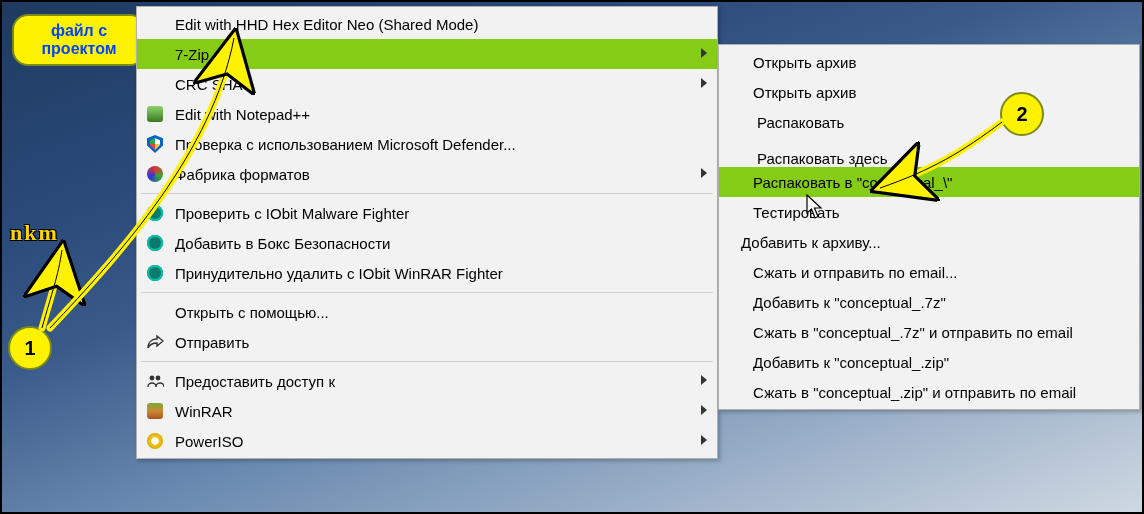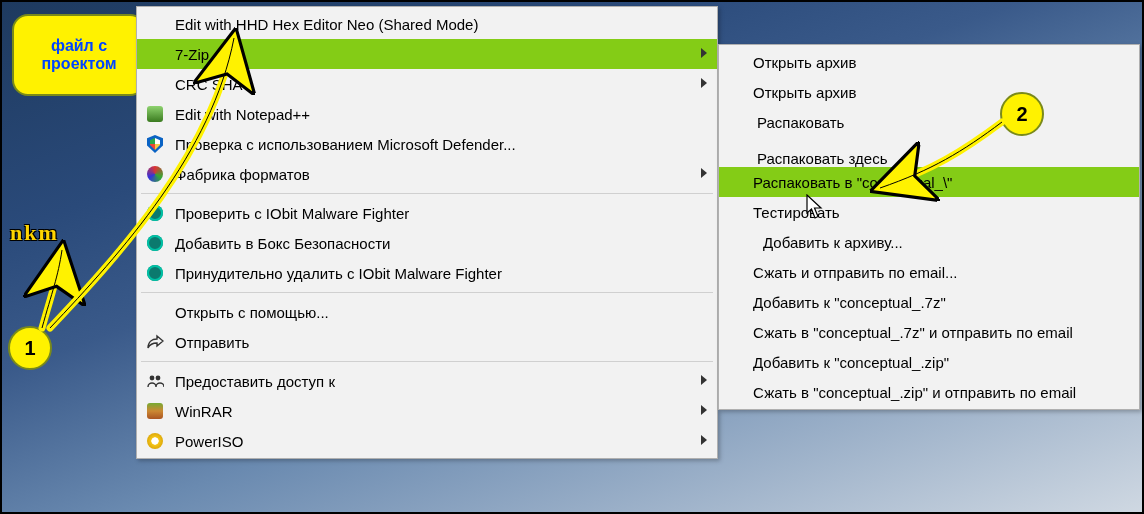--- a/index.html
+++ b/index.html
@@ -60,21 +60,21 @@
     margin-top: 4px;
     word-break: break-all;
   }
 
   
   .callout {
     position: absolute;
     background: #fff200;
     border: 2px solid #7a8a1a;
     border-radius: 16px;
-    padding: 21px 10px;
+    padding: 6px 10px;
     color: #0044ff;
     font-weight: bold;
     font-size: 16px;
     line-height: 18px;
     text-align: center;
   }
   .callout .tail {
     position: absolute;
     width: 0; height: 0;
   }
@@ -227,21 +227,21 @@
       <div class="menu-item">
         <span class="icon">
           <span class="ic-circle" style="background:#0b7a6e;box-shadow:inset 0 0 0 2px #00c2a6;"></span>
         </span>
         <span>Добавить в Бокс Безопасности</span>
       </div>
       <div class="menu-item">
         <span class="icon">
           <span class="ic-circle" style="background:#0b7a6e;box-shadow:inset 0 0 0 2px #00c2a6;"></span>
         </span>
-        <span>Принудительно удалить с IObit Malware Fighter</span>
+        <span>Принудительно удалить с IObit WinRAR Fighter</span>
       </div>
       <div class="menu-sep"></div>
       <div class="menu-item">
         <span class="icon"></span>
         <span>Открыть с помощью...</span>
       </div>
       <div class="menu-item">
         <span class="icon">
           <svg width="18" height="18" viewBox="0 0 18 18">
             <path d="M11 3 L17 8 L11 13 V10 C6 10 3 13 2 15 C2 9 6 6 11 6 Z" fill="none" stroke="#333" stroke-width="1.4"></path>
@@ -289,21 +289,21 @@
       </div>
       <div class="menu-item" style=" align-items: flex-end;">
         <span>Распаковать здесь</span>
       </div>
       <div class="menu-item hover" style="padding-left: 34px;">
         <span>Распаковать в "conceptual_\"</span>
       </div>
       <div class="menu-item" style="padding-left: 34px;">
         <span>Тестировать</span>
       </div>
-      <div class="menu-item" style="padding-left: 44px;">
+      <div class="menu-item" style="padding-left: 22px;">
         <span>Добавить к архиву...</span>
       </div>
       <div class="menu-item" style="padding-left: 34px;">
         <span>Сжать и отправить по email...</span>
       </div>
       <div class="menu-item" style="padding-left: 34px;">
         <span>Добавить к "conceptual_.7z"</span>
       </div>
       <div class="menu-item" style="padding-left: 34px;">
         <span>Сжать в "conceptual_.7z" и отправить по email</span>

